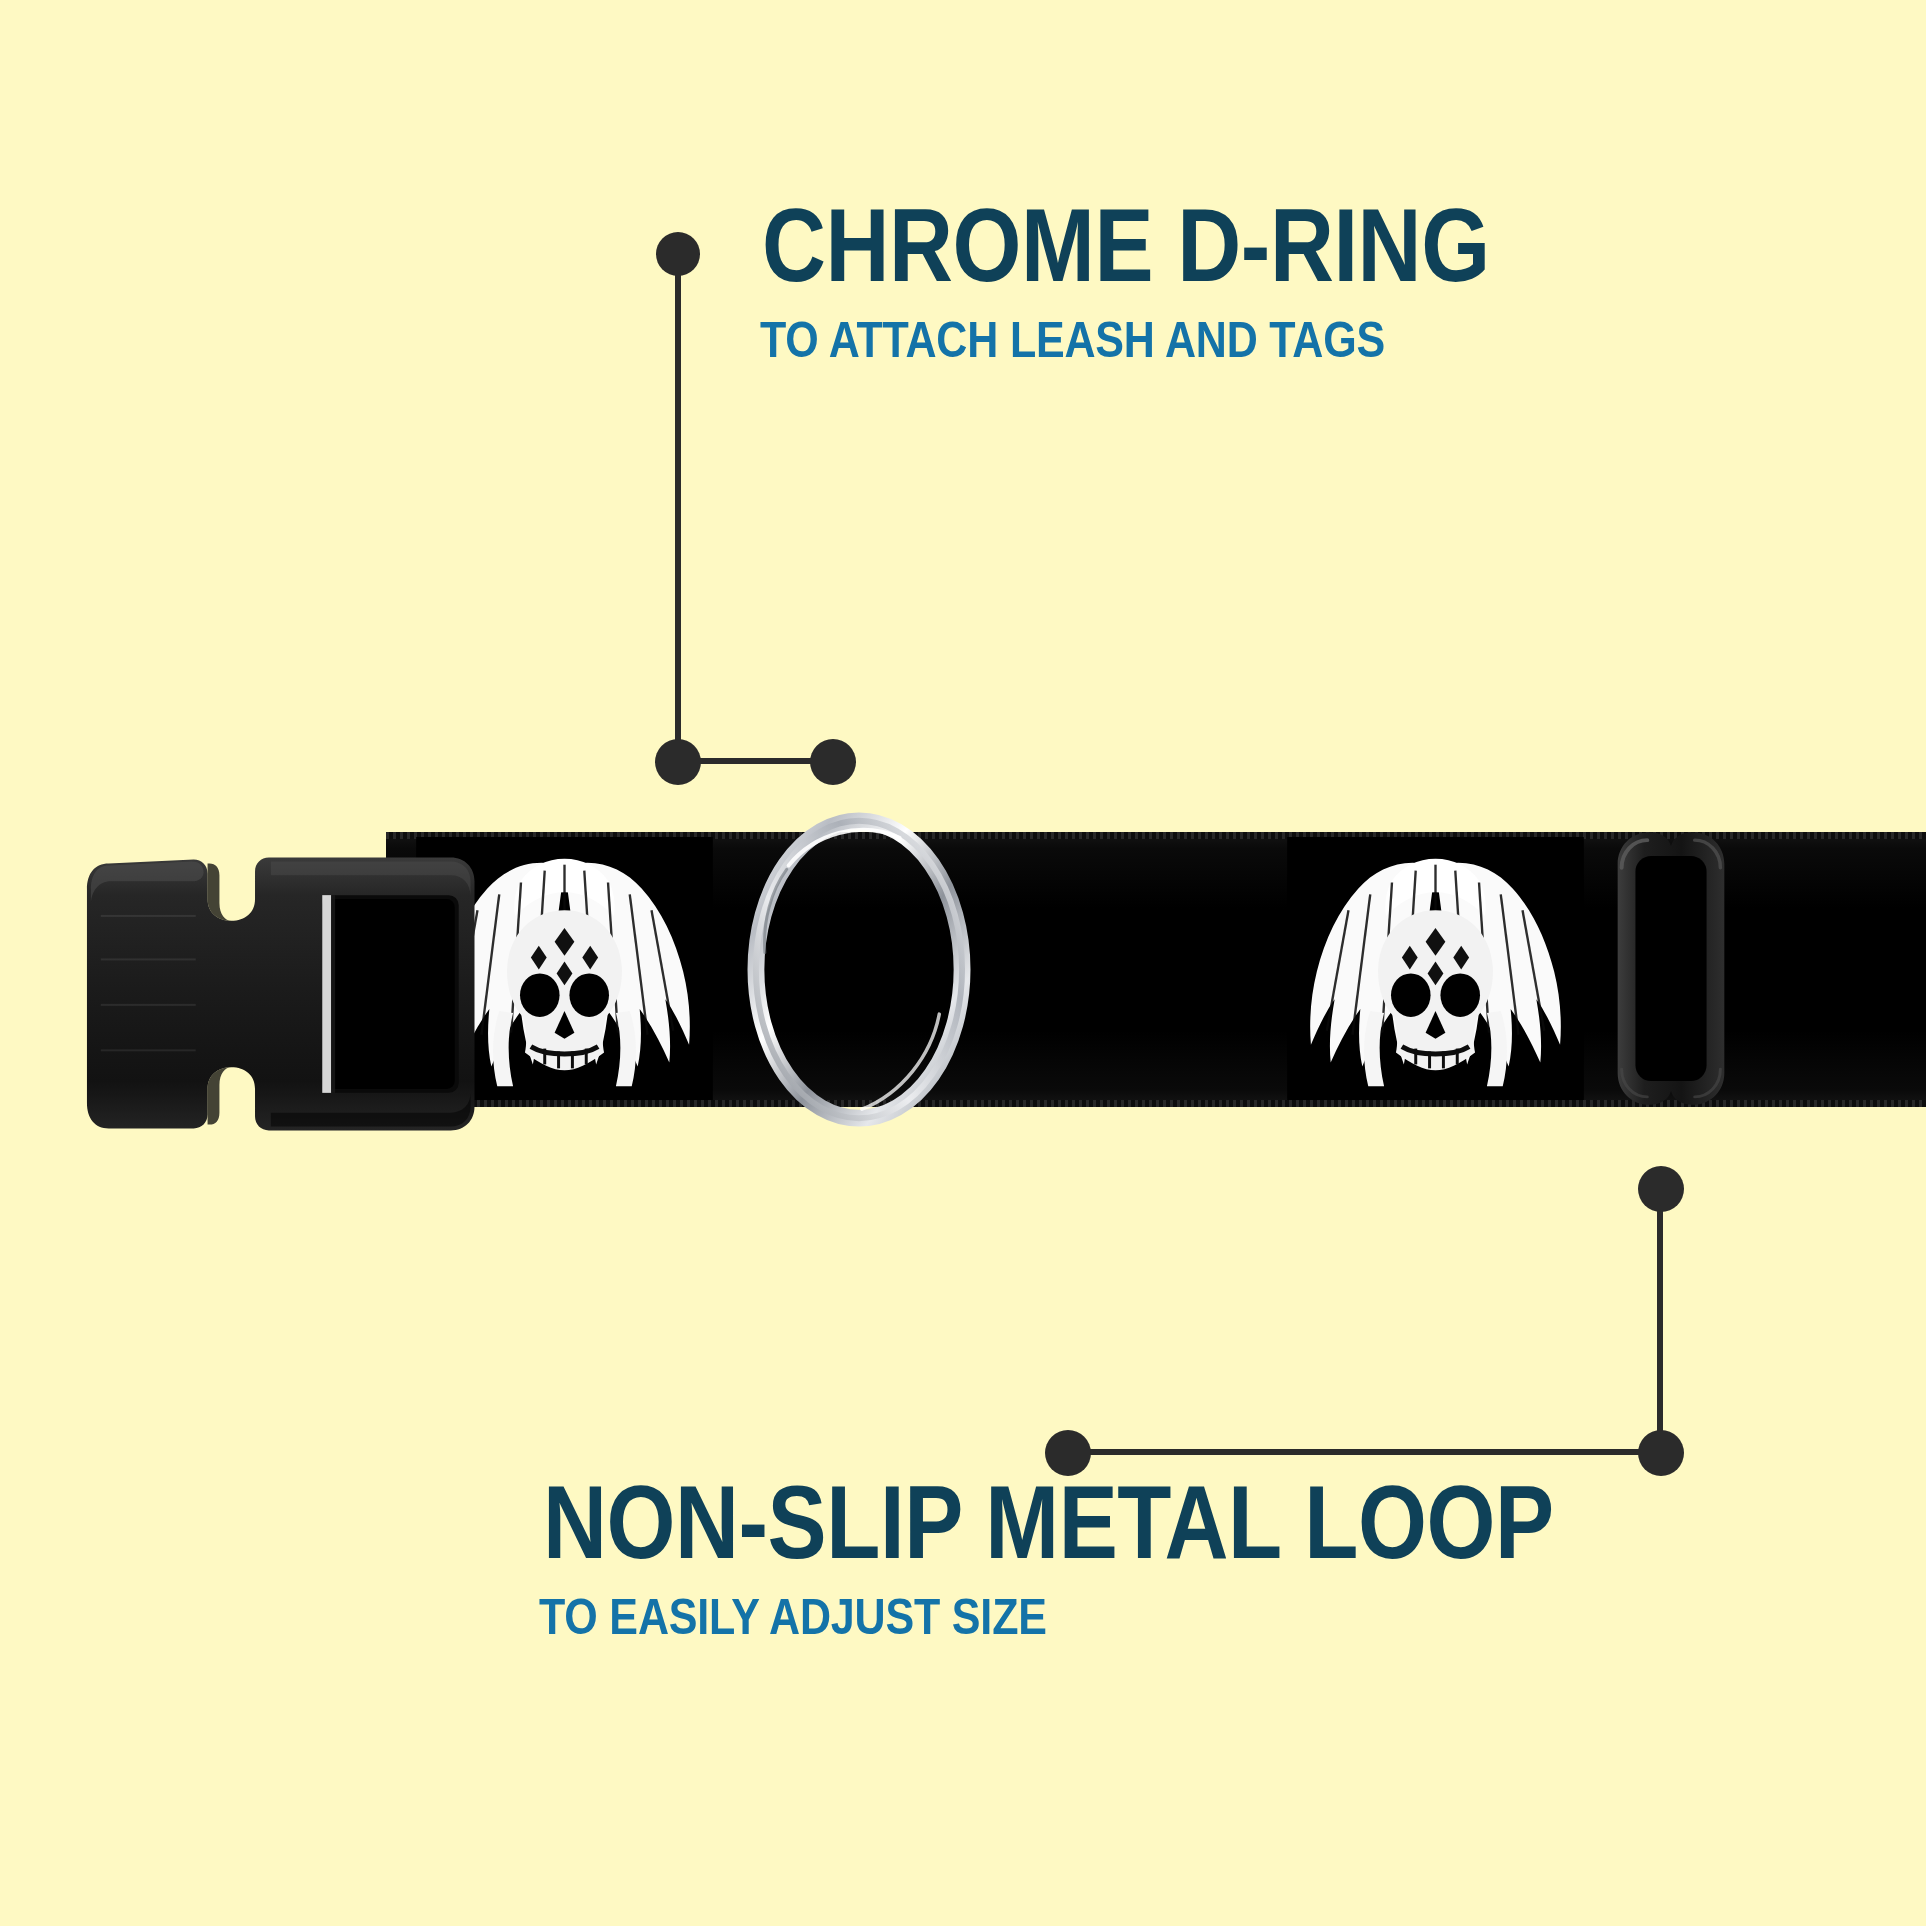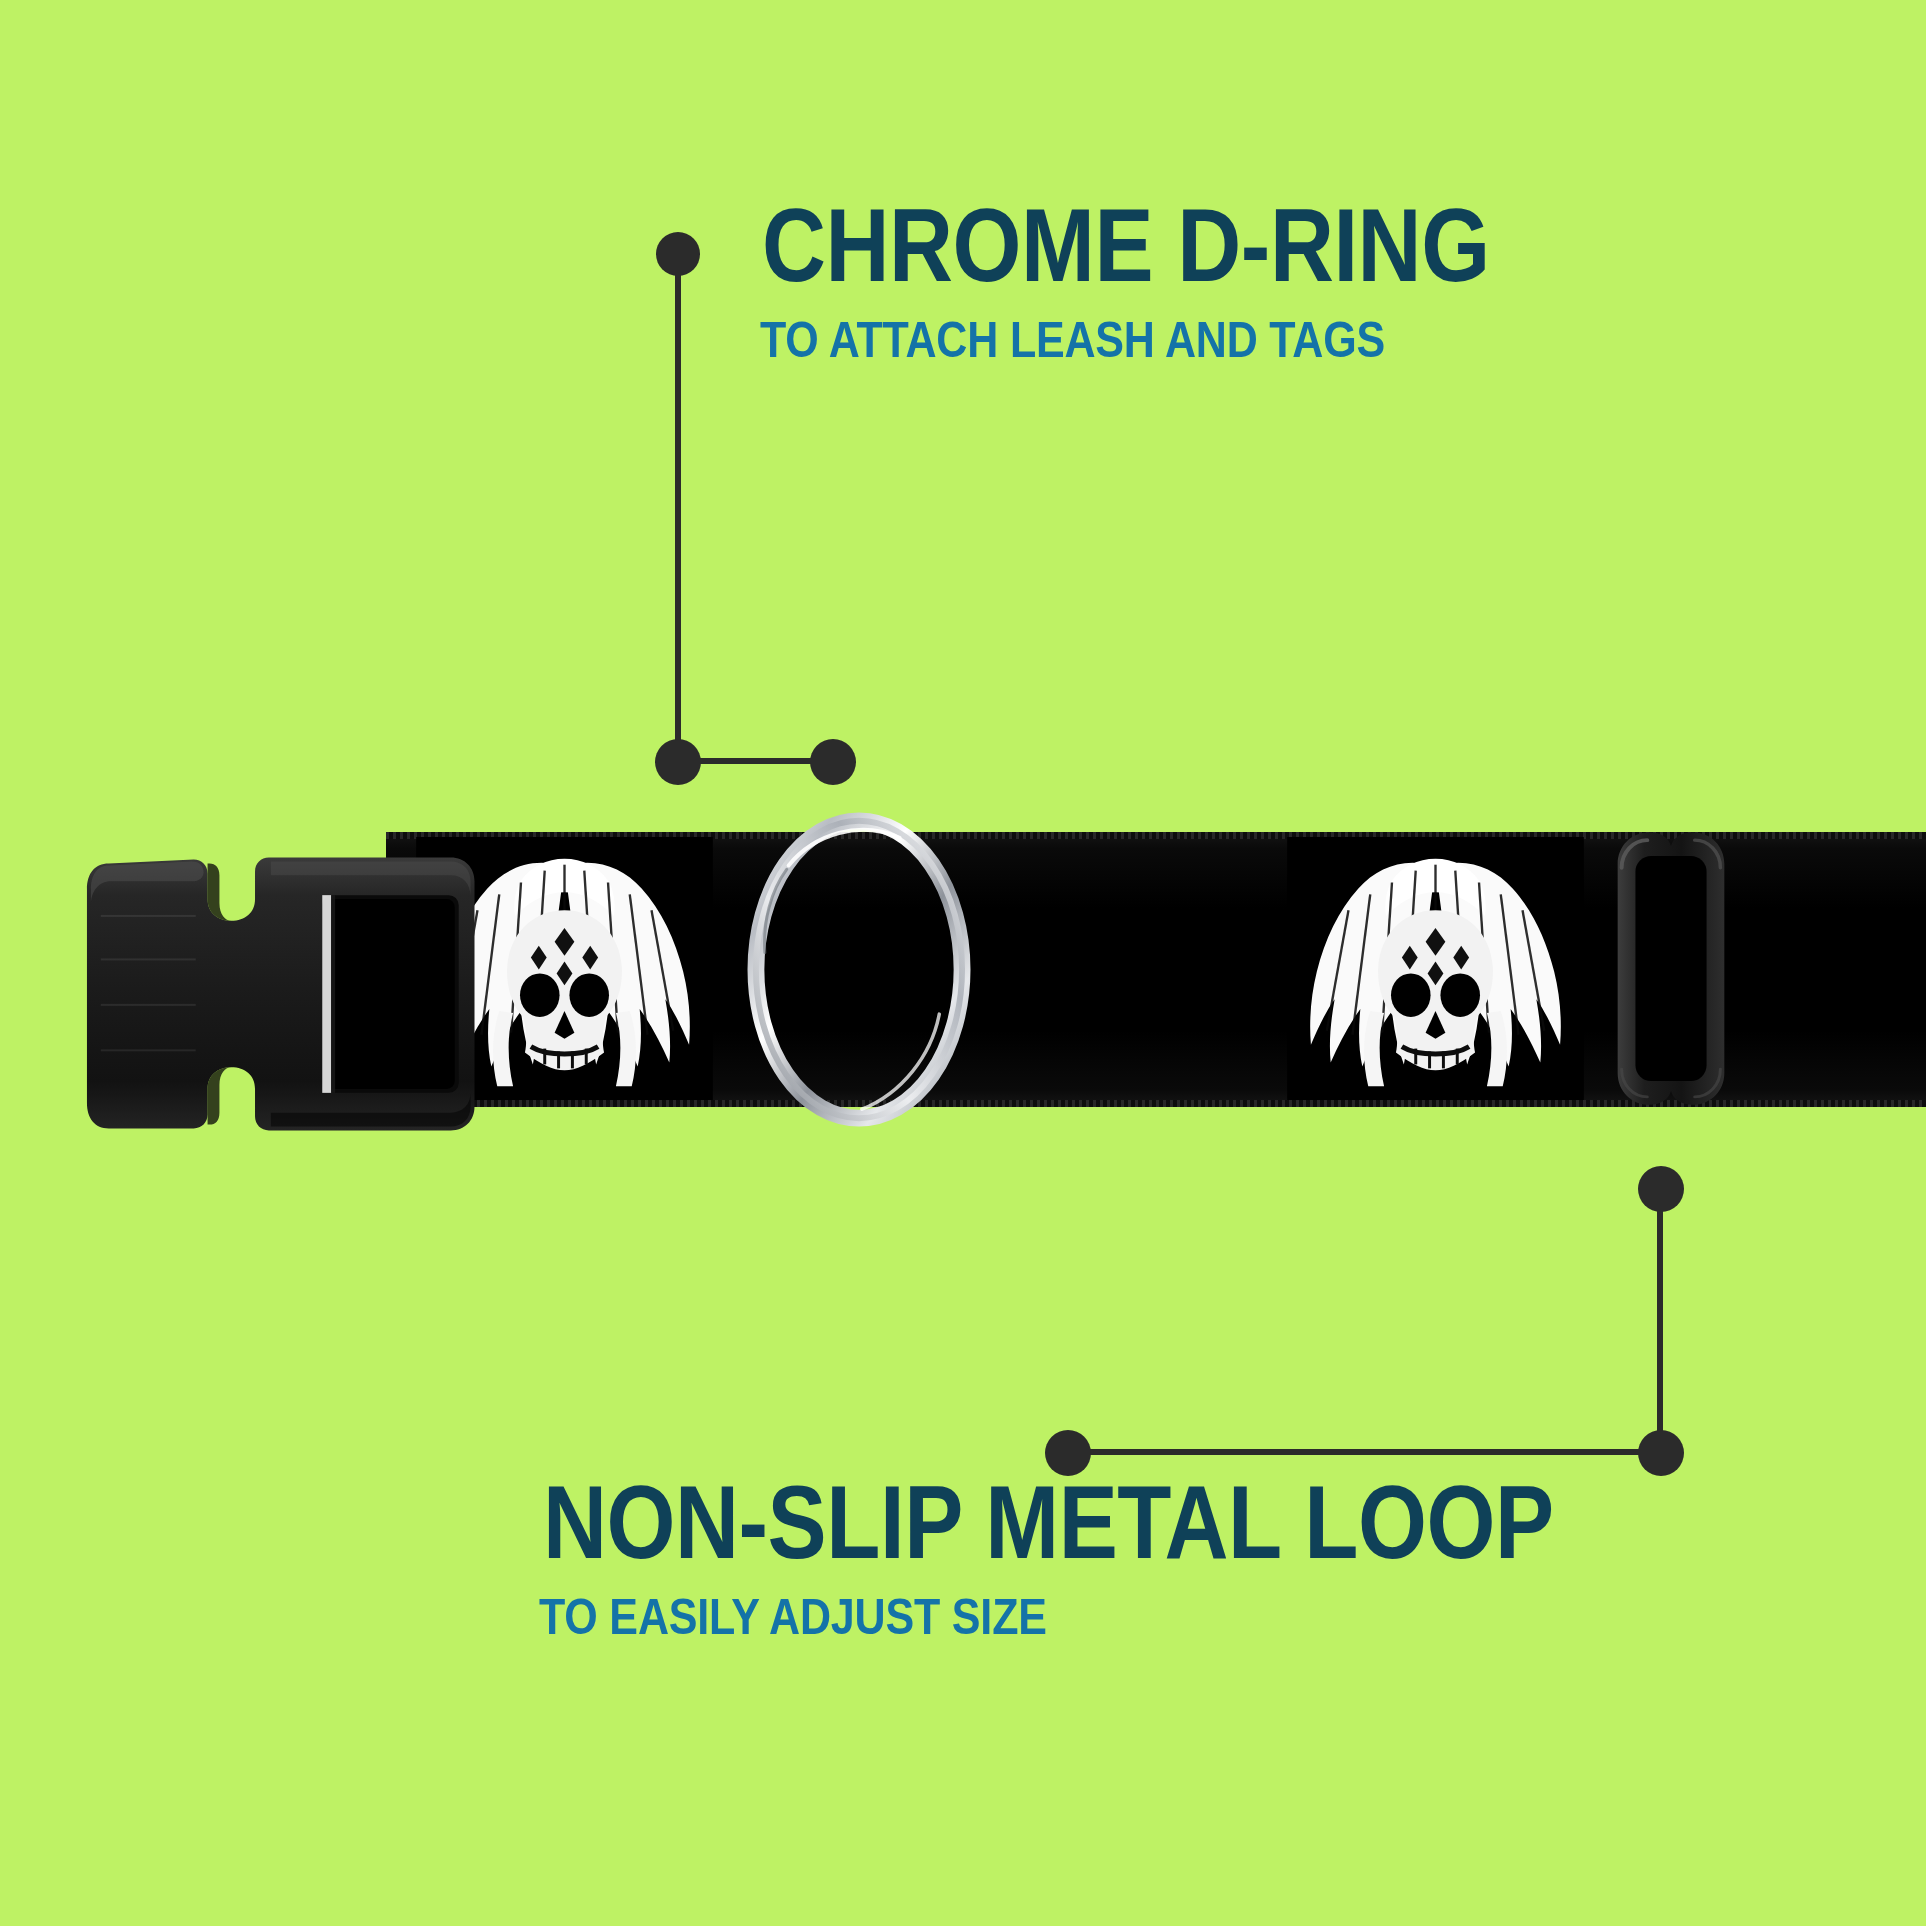--- a/index.html
+++ b/index.html
@@ -10,21 +10,21 @@
   }
   body {
     font-family: "Liberation Sans", sans-serif;
     -webkit-font-smoothing: antialiased;
   }
 
   #stage {
     position: relative;
     width: 1927px;
     height: 1927px;
-    background: #bef264;
+    background: #fef9c3;
     overflow: hidden;
   }
 
   
   .callout-title {
     position: absolute;
     font-family: "Liberation Sans", sans-serif;
     font-weight: 700;
     color: #0F4158;
     letter-spacing: -0.5px;

